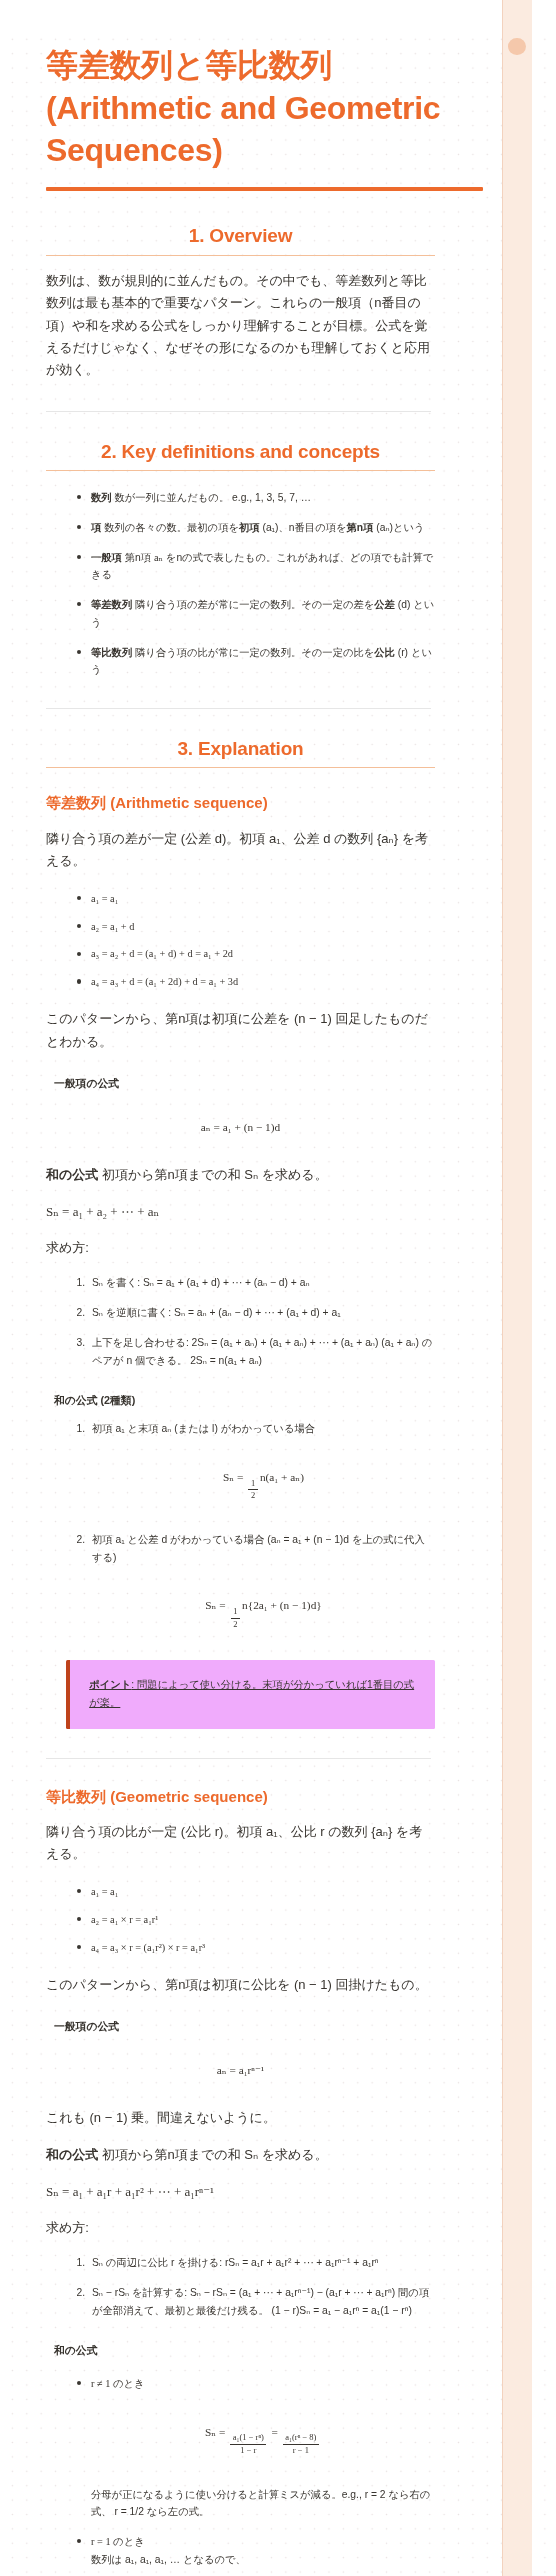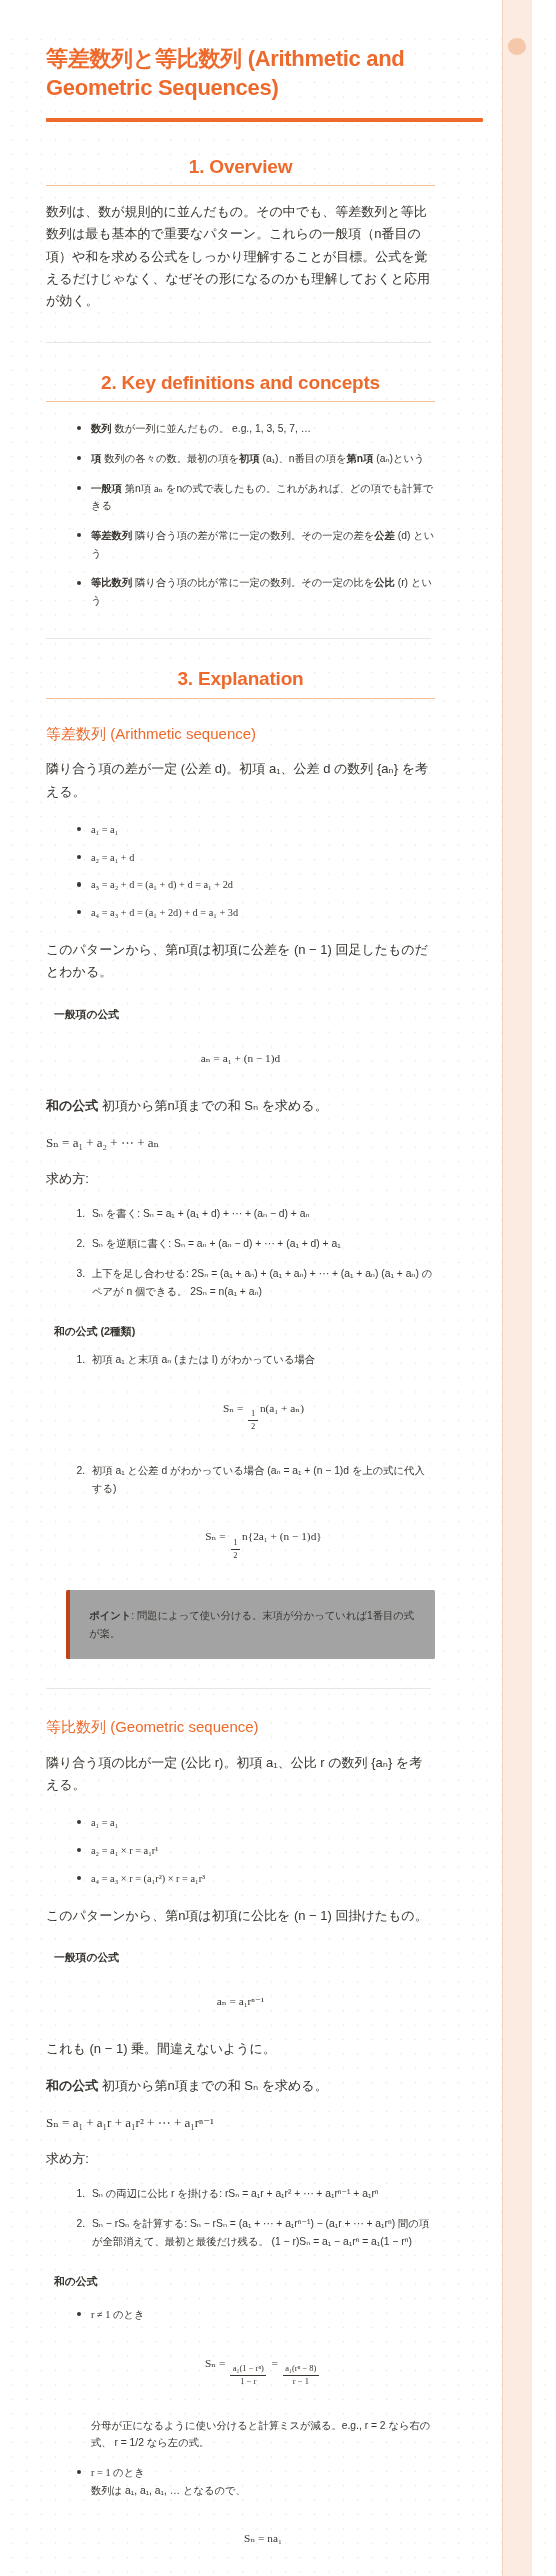--- a/index.html
+++ b/index.html
@@ -9,50 +9,50 @@
     position:absolute; left:0; top:28px; width:556px; height:3549px;
     background-image: radial-gradient(circle,#e9e2e2 0.8px, transparent 1px);
     background-size:14.4px 14.4px; background-position:5.2px 4.1px;
   }
   .strip { position:absolute; top:0; bottom:0; left:502px; width:29px;
     background:#fbebe0; border-left:1px solid #f3d2be; }
   .hole { position:absolute; border-radius:50%; }
   .hole-top { left:508px; top:38px; width:17.5px; height:17px; background:#f5c8ab; }
   .content { position:relative; width:389px; margin-left:46px; padding-top:44px; }
 
-  h1.title { color:#ed6a2c; font-size:22px; line-height:1.33; font-weight:bold;
+  h1.title { color:#ed6a2c; font-size:32px; line-height:1.33; font-weight:bold;
     width:438px; margin:0; letter-spacing:-0.3px; }
   .title-bar { width:437px; height:3.6px; background:#ed6a2c; margin-top:15.5px; border-radius:1px; }
 
   h2.section { color:#ed6a2c; font-size:19px; font-weight:bold; margin:5.2px 0 0;
     padding-bottom:7.7px; border-bottom:1.5px solid #f4bf99; letter-spacing:-0.2px;text-align:center; }
   .sec-gap { height:29px; }
-  h3.sub { color:#ed6a2c; font-size:15px; font-weight:normal; margin:26px 0 0; }
+  h3.sub { color:#ed6a2c; font-size:15px; font-weight:bold; margin:26px 0 0; }
 
   p.flow { font-size:13px; line-height:1.72; margin:14.4px 0; }
   .b { font-weight:bold; }
   .math { font-family:"Liberation Serif","DejaVu Serif",serif; }
   .eq { text-align:center; font-size:11.3px; margin:30px 0; }
   .minihead { font-size:10.8px; font-weight:bold; margin:24px 8px 0; }
 
   .divider { height:0; border-top:1px solid #e6e6e6; margin:29px 0; width:385px; }
 
   ul.blist { list-style:none; margin:17.5px 0; padding-left:45px; }
   ul.blist > li { position:relative; font-size:10.3px; line-height:1.7; margin:12.4px 0; }
   ul.blist > li::before { content:""; position:absolute; left:-14px; top:0.60em;
     width:4.1px; height:4.1px; border-radius:50%; background:#3a3732; }
   ul.blist.tight > li { margin:10.3px 0; }
 
   ol.steps { list-style:none; counter-reset:step; margin:12px 0; padding-left:46px; }
   ol.steps > li { counter-increment:step; position:relative; font-size:10.3px;
     line-height:1.72; margin:12.4px 0; }
   ol.steps > li::before { content:counter(step) "."; position:absolute; left:-15.5px; top:0; }
 
-  .callout { margin:24px 0 24px 19.6px; background:#a3a3a3; border-left:4.1px solid #be421b;
-    border-radius:1.5px; padding:16.5px 19.6px; font-size:10.3px; line-height:1.75; }
+  .callout { margin:24px 0 24px 19.6px; background:#f0abfc; border-left:4.1px solid #be421b;
+    border-radius:1.5px; padding:16.5px 19.6px; font-size:10.3px; line-height:1.75;text-decoration:underline; }
 
   .frac { display:inline-flex; flex-direction:column; text-align:center;
     vertical-align:-0.55em; font-size:0.75em; line-height:1.15; margin:0 2.1px; }
   .frac .num { border-bottom:0.8px solid currentColor; padding:0 2.6px 1px; }
   .frac .den { padding-top:1px; }
 </style>
 </head>
 <body>
 
 <div class="wrap">

